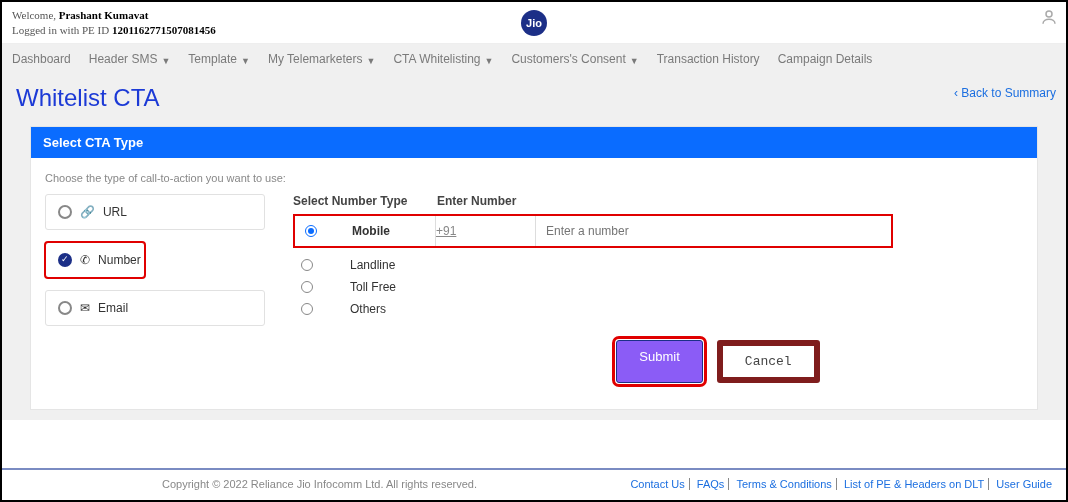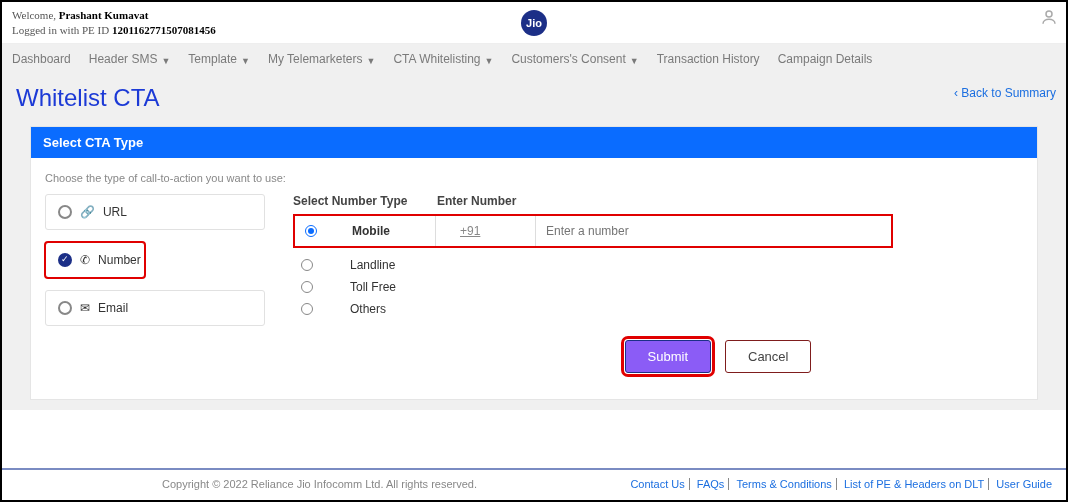--- a/index.html
+++ b/index.html
@@ -39,28 +39,28 @@
   .field-row { display: flex; gap: 14px; align-items: center; margin-bottom: 4px; }
   .field-label { font-weight: bold; font-size: 12px; color: #444; }
   .num-opts { display: flex; flex-direction: column; gap: 8px; }
   .num-row { display: flex; align-items: center; gap: 10px; }
   .nradio { width: 12px; height: 12px; border: 1px solid #888; border-radius: 50%; position: relative; flex-shrink: 0; }
   .nradio.sel { border-color: #0a6cff; }
   .nradio.sel::after { content: ''; position: absolute; width: 6px; height: 6px; background: #0a6cff; border-radius: 50%; top: 2px; left: 2px; }
   .num-label { font-size: 12px; color: #333; padding-left: 27px; }
   .mobile-box { border: 2px solid #e00000; display: flex; align-items: center; height: 34px; width: 600px; }
   .mobile-box .seg1 { width: 140px; padding-left: 10px; display:flex; align-items:center; gap:8px; }
-  .mobile-box .seg2 { width: 100px; border-left: 1px solid #ddd; padding-left: 24px; color: #888; height: 100%; display:flex; align-items:center;text-decoration:underline; }
+  .mobile-box .seg2 { width: 100px; border-left: 1px solid #ddd; padding-left: 0; color: #888; height: 100%; display:flex; align-items:center;text-decoration:underline; }
   .mobile-box .seg3 { flex: 1; border-left: 1px solid #ddd; padding-left: 10px; height:100%; display:flex; align-items:center; }
   .mobile-box input { border: none; outline: none; font-size: 12px; width: 100%; color: #555; }
 
   .btn-row { display: flex; gap: 14px; justify-content: center; margin-top: 24px; padding-left: 120px; }
   .btn { padding: 8px 22px; font-size: 13px; border-radius: 3px; cursor: pointer; }
   .btn-primary { background: #8b5cf6; color: #fff; border: 1px solid #1c2f87; outline: 3px solid #e00000; outline-offset: 1px; }
-  .btn-secondary { background: #fff; color: #444; border: 1px solid #7f1d1d; }
+  .btn-secondary { background: #fff; color: #444; border: 6px solid #7f1d1d; font-family: Liberation Mono, monospace; }
 
   .footer { position: absolute; bottom: 0; left: 0; right: 0; border-top: 2px solid #7a8bc2; padding: 8px 10px 10px 10px; font-size: 11px; display: flex; justify-content: space-between; background: #fff; }
   .footer-left { color: #888; padding-left: 150px; }
   .footer-right { color: #1c6fe0; }
   .footer-right span { border-right: 1px solid #888; padding: 0 4px; cursor: pointer; }
   .footer-right span:last-child { border-right: none; }
 </style>
 </head>
 <body>
 

